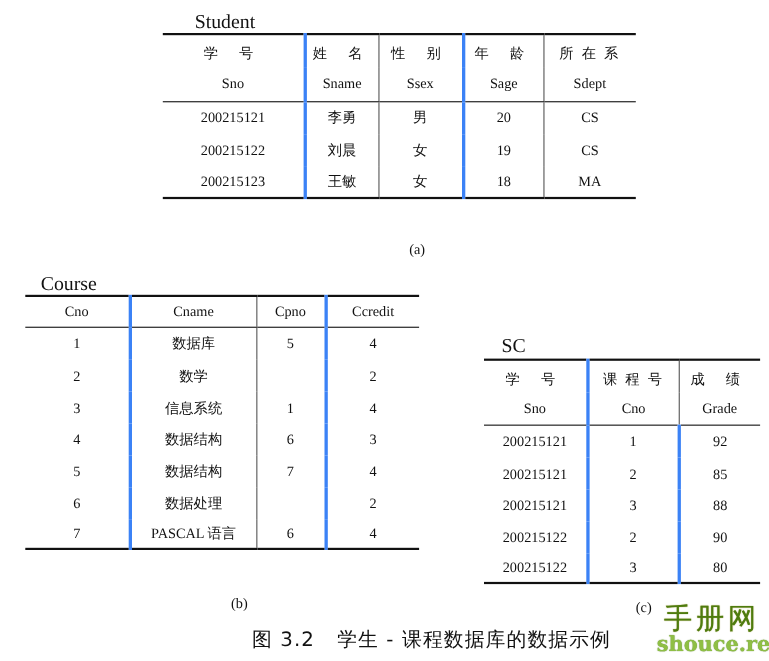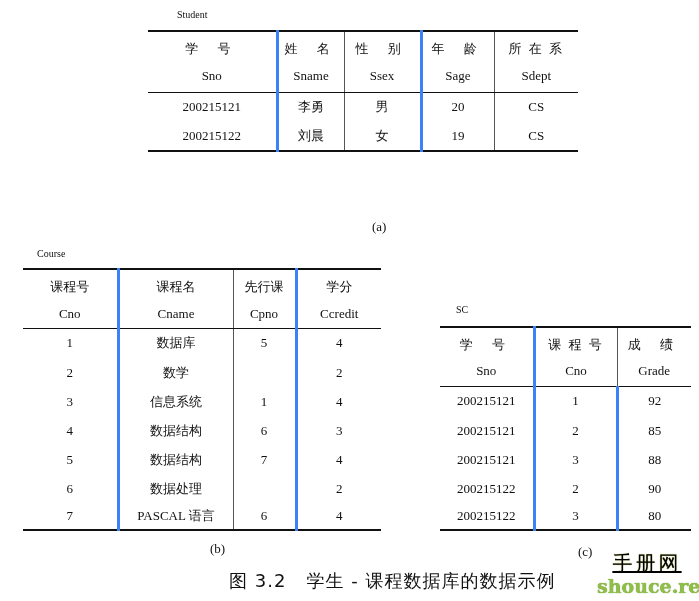--- a/index.html
+++ b/index.html
@@ -1,36 +1,36 @@
 <!DOCTYPE html>
 <html><head>
 <meta charset="utf-8">
 <style>
   html, body { margin:0; padding:0; }
   body {
     width:699px; height:601px; background:#ffffff; position:relative; overflow:hidden;
     font-family: "Liberation Serif", "DejaVu Serif", serif; color:#111;
   }
   .abs { position:absolute; }
-  .title { font-size:10px; }
+  .title { font-size:18px; }
   .tbl { position:absolute; border-collapse:collapse; table-layout:fixed; }
   .tbl td { padding:0; text-align:center; font-size:13px; white-space:nowrap; vertical-align:middle; }
   .tbl tr.hcn td { padding-top:4px; }
   .tbl tr.hen td { border-bottom:1.5px solid #111; }
   .tbl td.vl { border-left:3px solid #3b82f6; }
   .tbl td.vlt { border-left:1px solid #555; }
   .tbl thead tr:first-child td { border-top:2.5px solid #111; }
   .tbl tbody tr:last-child td { border-bottom:2.5px solid #111; }
   .cn { letter-spacing:8px;margin-top:16px; }
   .cn2 { letter-spacing:2px; }
   .bold { font-weight:normal; }
   .label { font-size:13px; }
   .caption { font-size:18px; font-family:"DejaVu Sans", sans-serif; letter-spacing:1px; }
   .wm { position:absolute; left:597px; top:551px; width:100px; text-align:center; }
-  .wm .wm-cn { font-size:20px; color:#000000; font-family:"DejaVu Serif", serif; letter-spacing:3px; line-height:24px; text-shadow: 0 0 1px #8a8a20; text-decoration: underline; }
+  .wm .wm-cn { font-size:26px; color:#4d7c0f; font-family:"DejaVu Serif", serif; letter-spacing:3px; line-height:24px; text-shadow: 0 0 1px #8a8a20; }
   .wm .wm-en { font-size:19px; color:#8fbf45; font-family:"DejaVu Serif", serif; font-weight:bold; line-height:22px; text-shadow: 0 0 1px #4e7a1e; }
 </style>
 </head>
 <body>
 
 <div class="abs title" style="left:177px; top:9px;">Student</div>
 <table class="tbl" style="left:148px; top:30px; width:430px;">
   <colgroup>
     <col style="width:129px">
       <col style="width:67px">
@@ -62,39 +62,40 @@
       <td class="vl">20</td>
       <td class="vlt">CS</td>
     </tr>
     <tr style="height:29px;">
       <td>200215122</td>
       <td class="vl bold">刘晨</td>
       <td class="vlt">女</td>
       <td class="vl">19</td>
       <td class="vlt">CS</td>
     </tr>
+    <tr style="height:29px;">
+      <td>200215123</td>
+      <td class="vl">王敏</td>
+      <td class="vlt">女</td>
+      <td class="vl">18</td>
+      <td class="vlt">MA</td>
+    </tr>
   </tbody>
 </table>
 <div class="abs label" style="left:372px; top:219px;">(a)</div>
 
 <div class="abs title" style="left:37px; top:248px;">Course</div>
 <table class="tbl" style="left:23px; top:268px; width:358px;">
   <colgroup>
     <col style="width:95px">
       <col style="width:115px">
       <col style="width:63px">
       <col style="width:85px">
   </colgroup>
   <thead>
-    <tr class="hcn" style="height:31px;">
-      <td class="bold">课程号</td>
-      <td class="vl bold">课程名</td>
-      <td class="vlt bold">先行课</td>
-      <td class="vl bold">学分</td>
-    </tr>
     <tr class="hen" style="height:28px;">
       <td>Cno</td>
       <td class="vl">Cname</td>
       <td class="vlt">Cpno</td>
       <td class="vl">Ccredit</td>
     </tr>
   </thead>
   <tbody>
     <tr style="height:30px;">
       <td>1</td>

